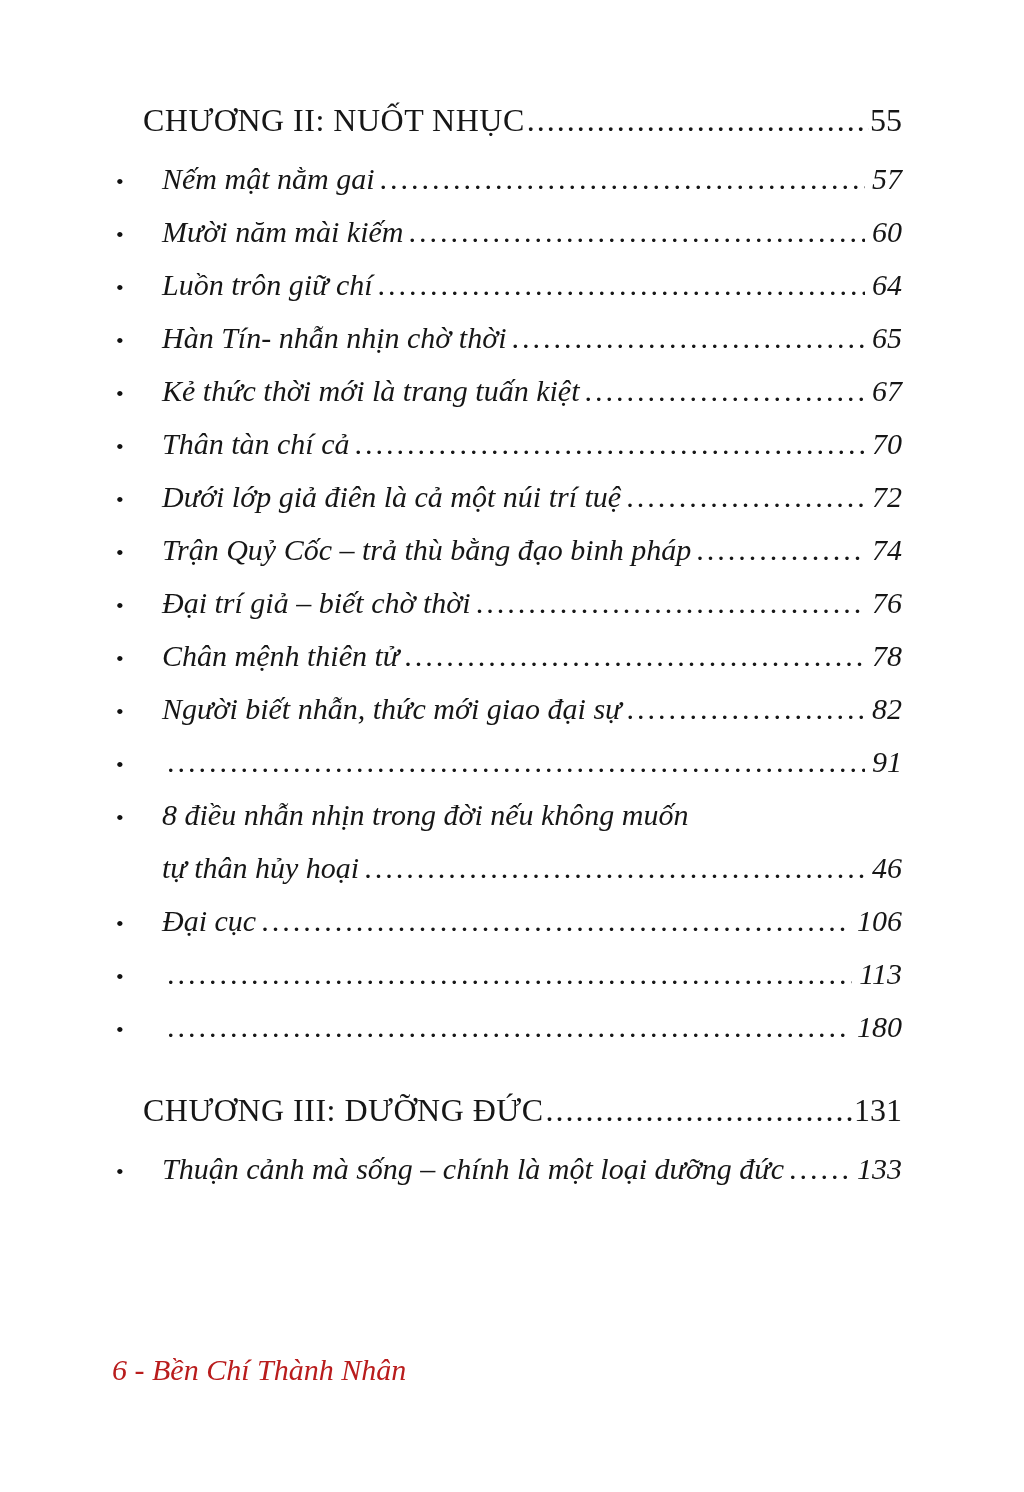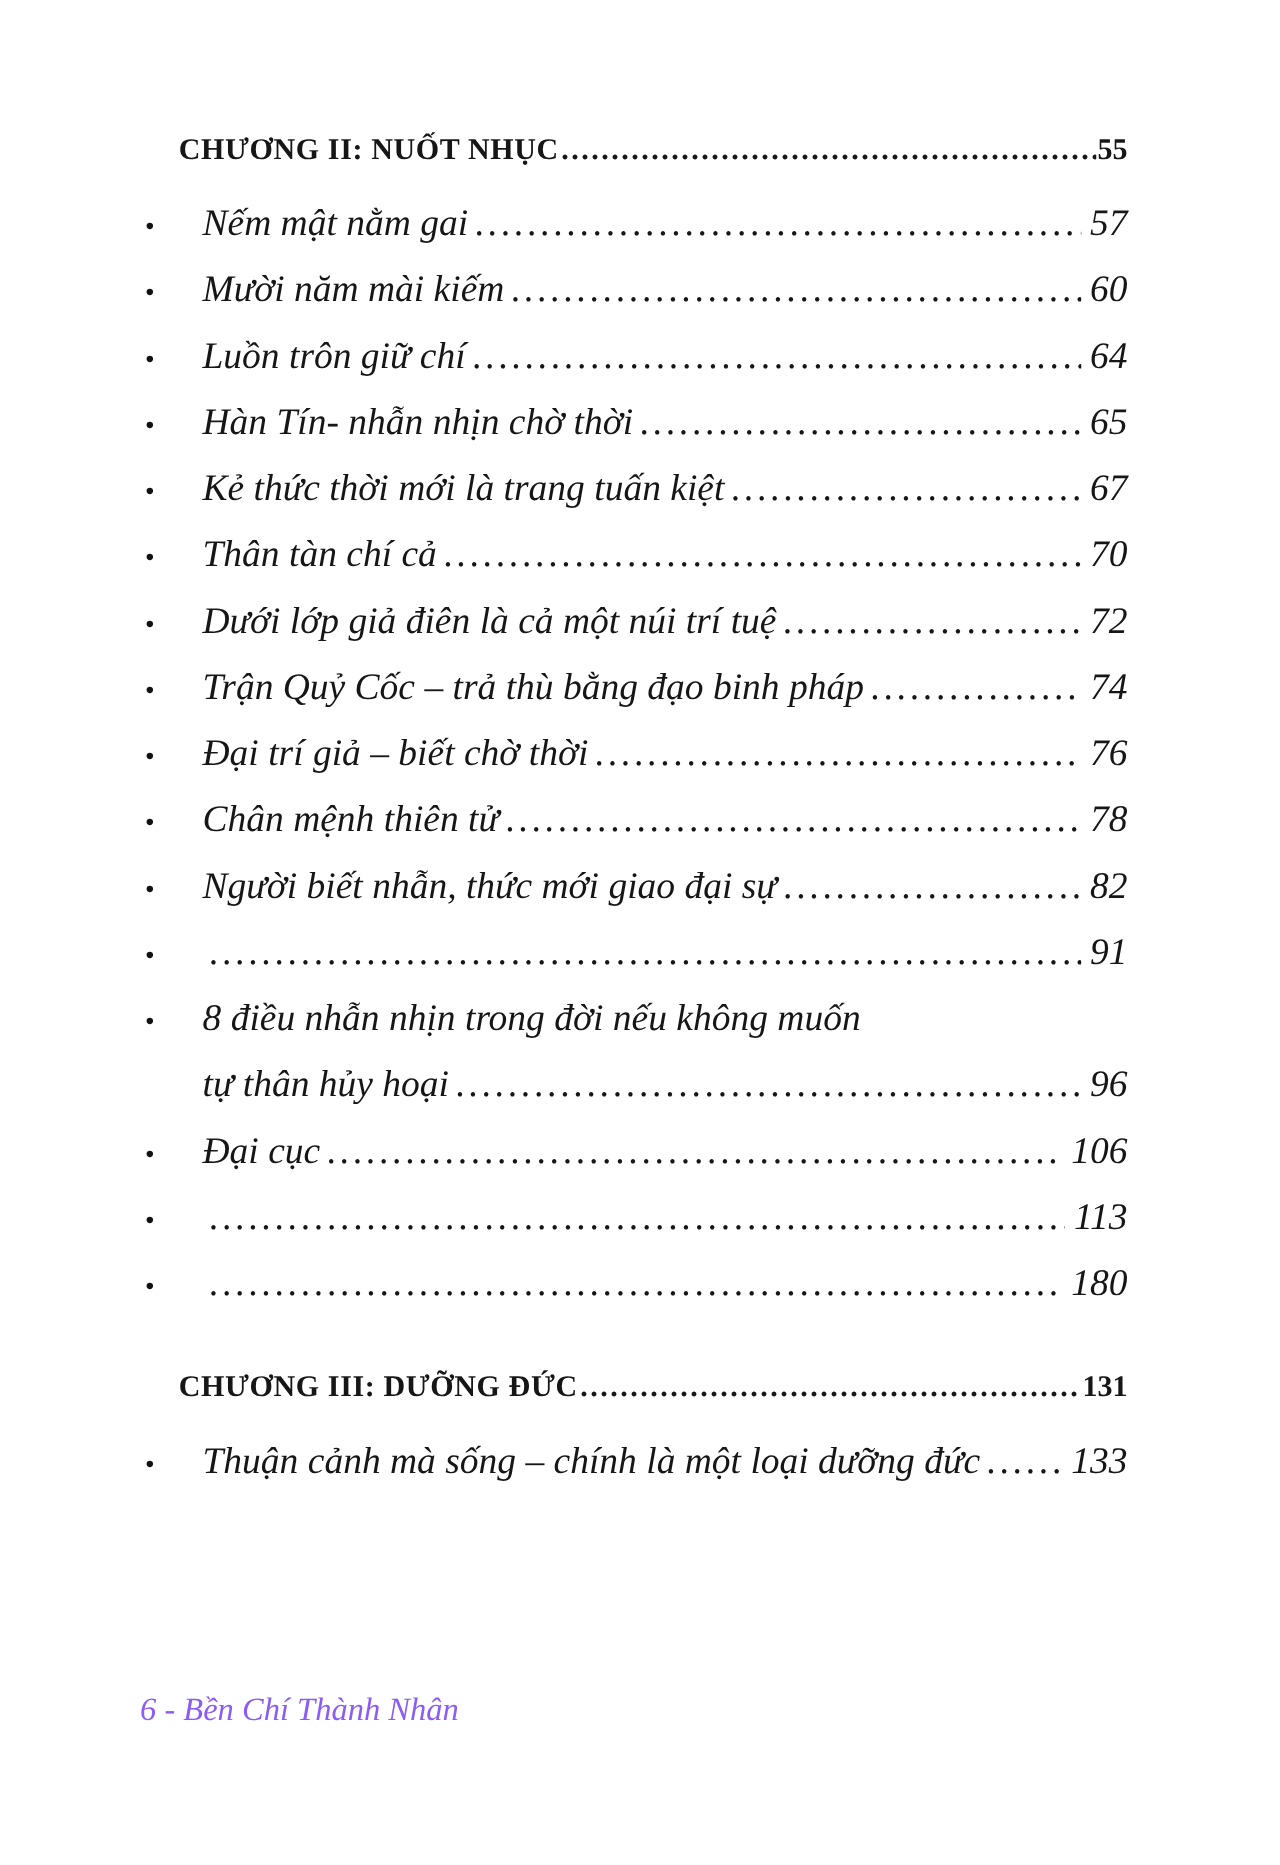--- a/index.html
+++ b/index.html
@@ -19,22 +19,22 @@
     width: 786px;
   }
   .row {
     display: flex;
     align-items: baseline;
     height: 53px;
     line-height: 53px;
     white-space: nowrap;
   }
   .chapter {
-    font-weight: bold;
-    font-size: 24px;
+    font-weight: normal;
+    font-size: 32px;
     padding-left: 27px;
     margin-bottom: 5px;
   }
   .chapter .title { letter-spacing: 0.5px; }
   .entry {
     font-style: italic;
     font-size: 30px;
   }
   .bullet {
     flex: 0 0 46px;
@@ -58,22 +58,22 @@
   .chapter .leader { margin-left: 2px; }
   .chapter .leader::after { letter-spacing: 2px; }
   .entry .page { margin-left: 7px; }
   .chapter .page { margin-left: 1px; }
   .chapter-gap { margin-top: 31px; }
   .footer {
     position: absolute;
     left: 112px;
     top: 1353px;
     font-style: italic;
-    font-size: 26px;
-    color: #8b5cf6;
+    font-size: 30px;
+    color: #b91c1c;
   }
 </style>
 </head>
 <body>
 
 <div class="toc">
 
   <div class="row chapter">
     <span class="title">CHƯƠNG II: NUỐT NHỤC</span>
     <span class="leader"></span>
@@ -165,21 +165,21 @@
 
   <div class="row entry">
     <span class="bullet">•</span>
     <span class="title">8 điều nhẫn nhịn trong đời nếu không muốn</span>
   </div>
 
   <div class="row entry">
     <span class="bullet-spacer"></span>
     <span class="title">tự thân hủy hoại</span>
     <span class="leader"></span>
-    <span class="page">96</span>
+    <span class="page">46</span>
   </div>
 
   <div class="row entry">
     <span class="bullet">•</span>
     <span class="title">Đại cục</span>
     <span class="leader"></span>
     <span class="page">106</span>
   </div>
 
   <div class="row entry">

